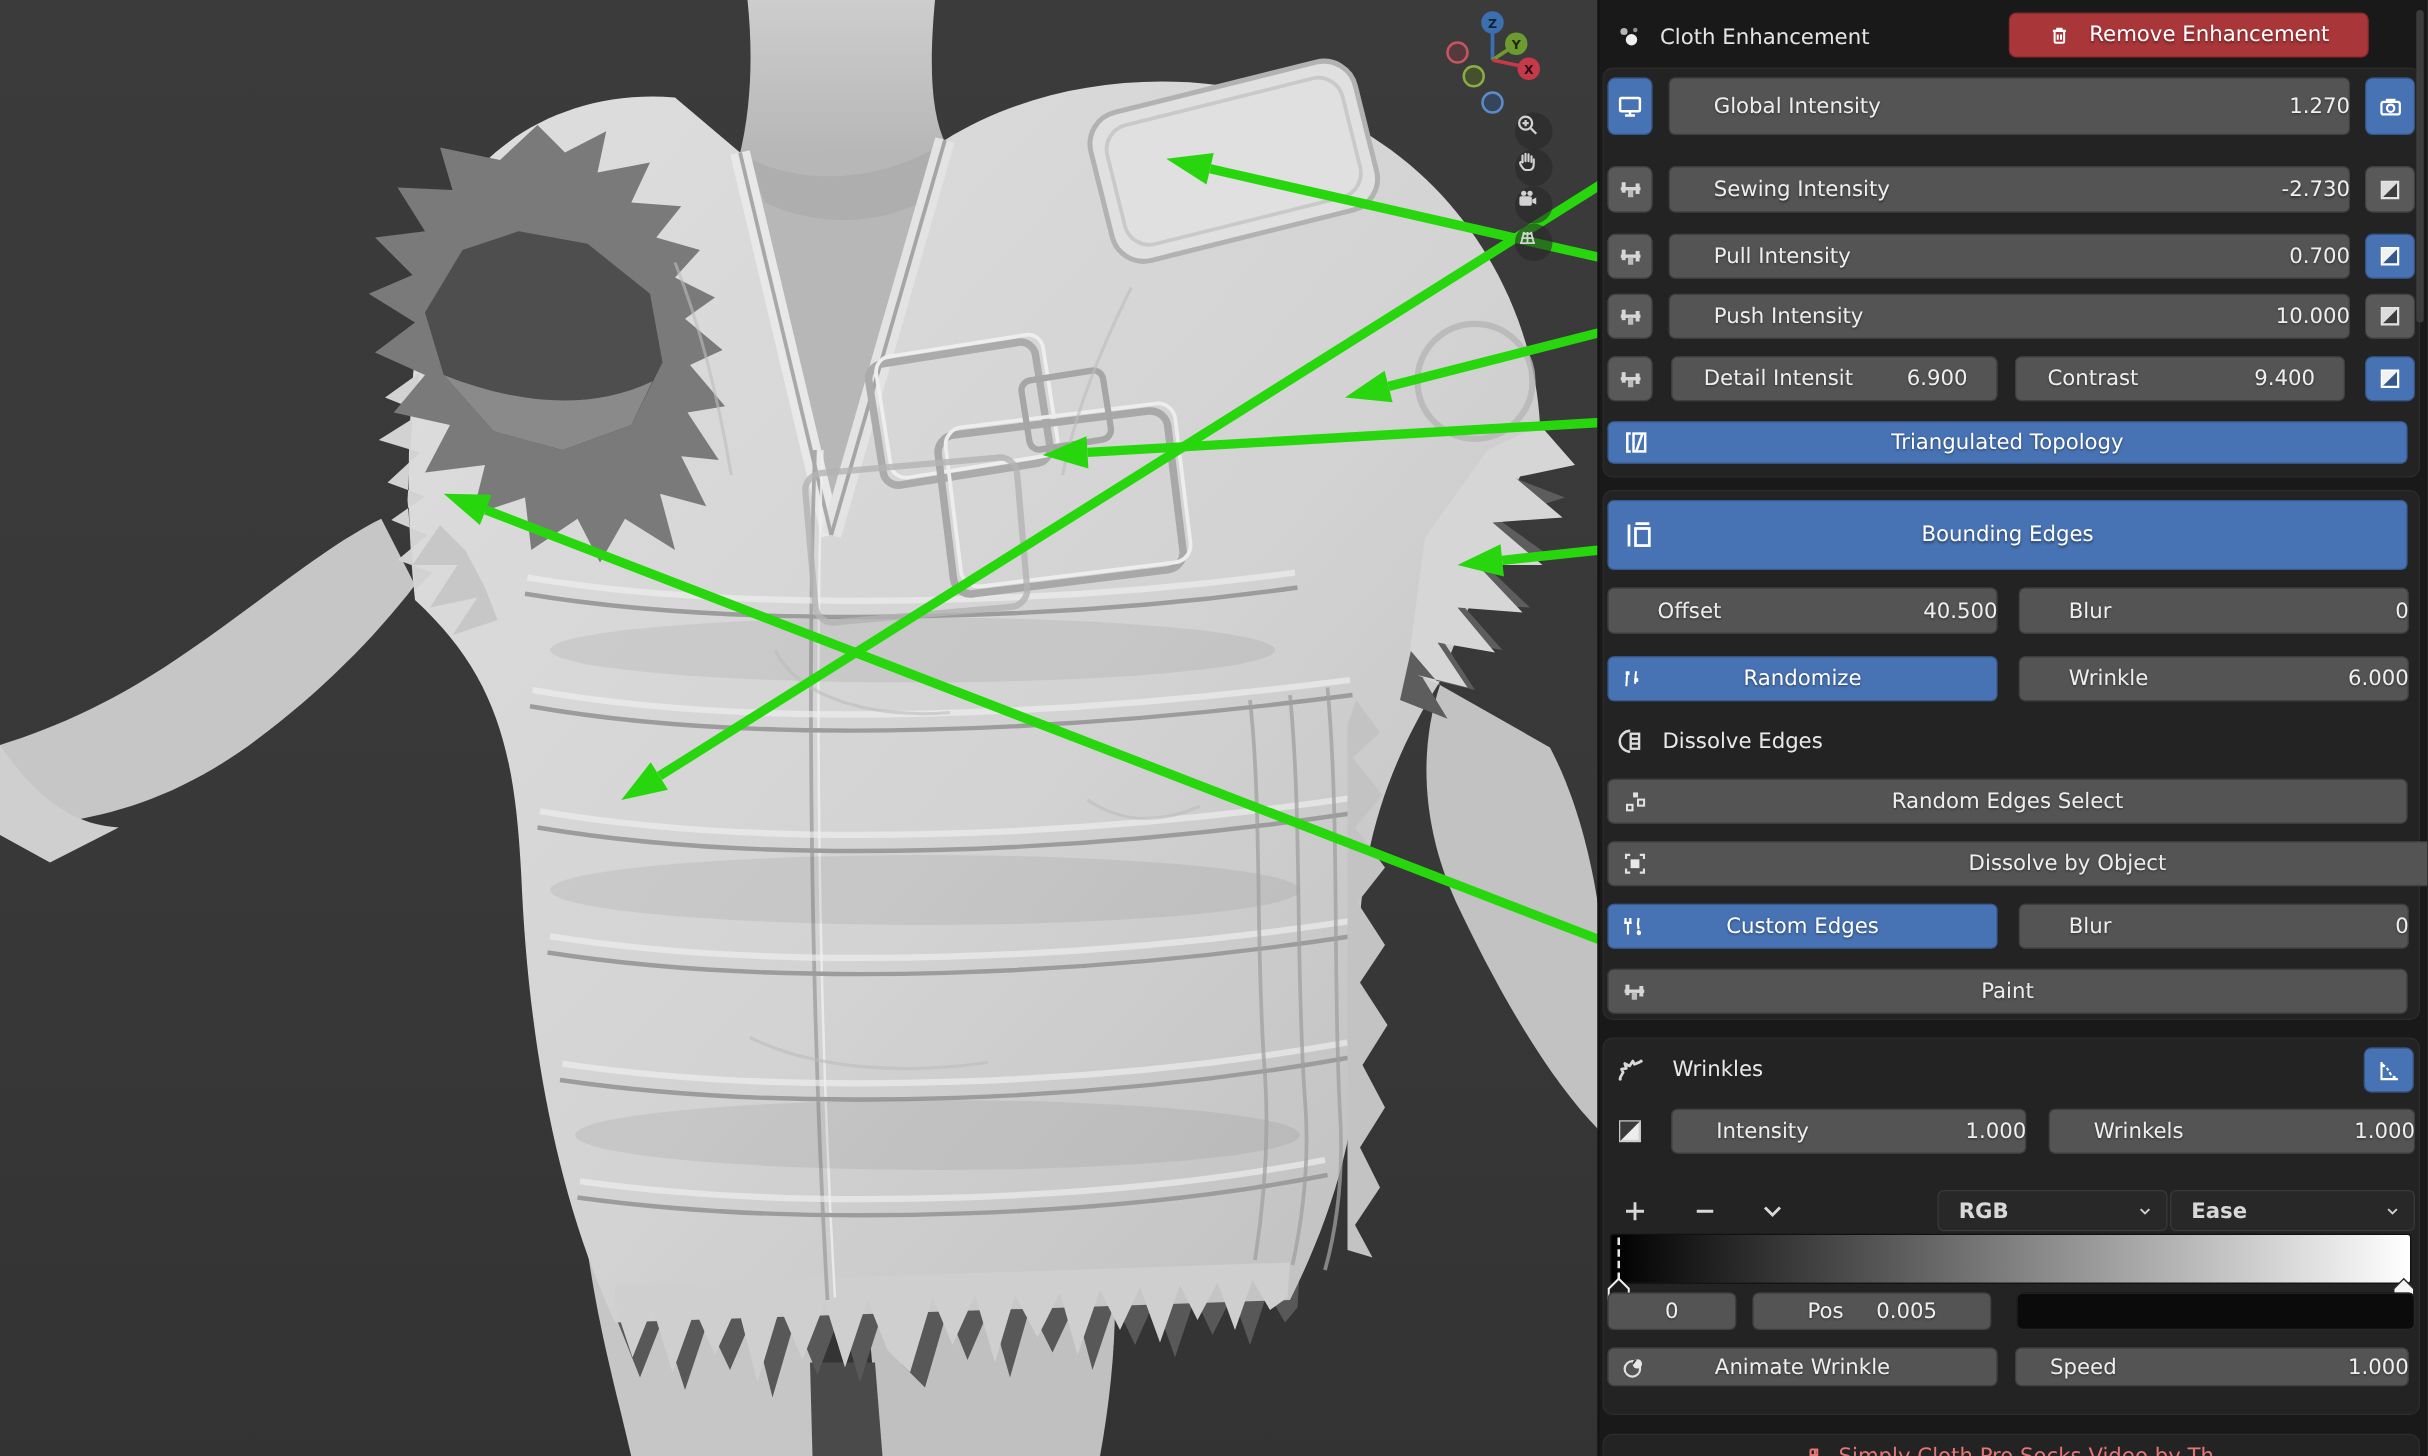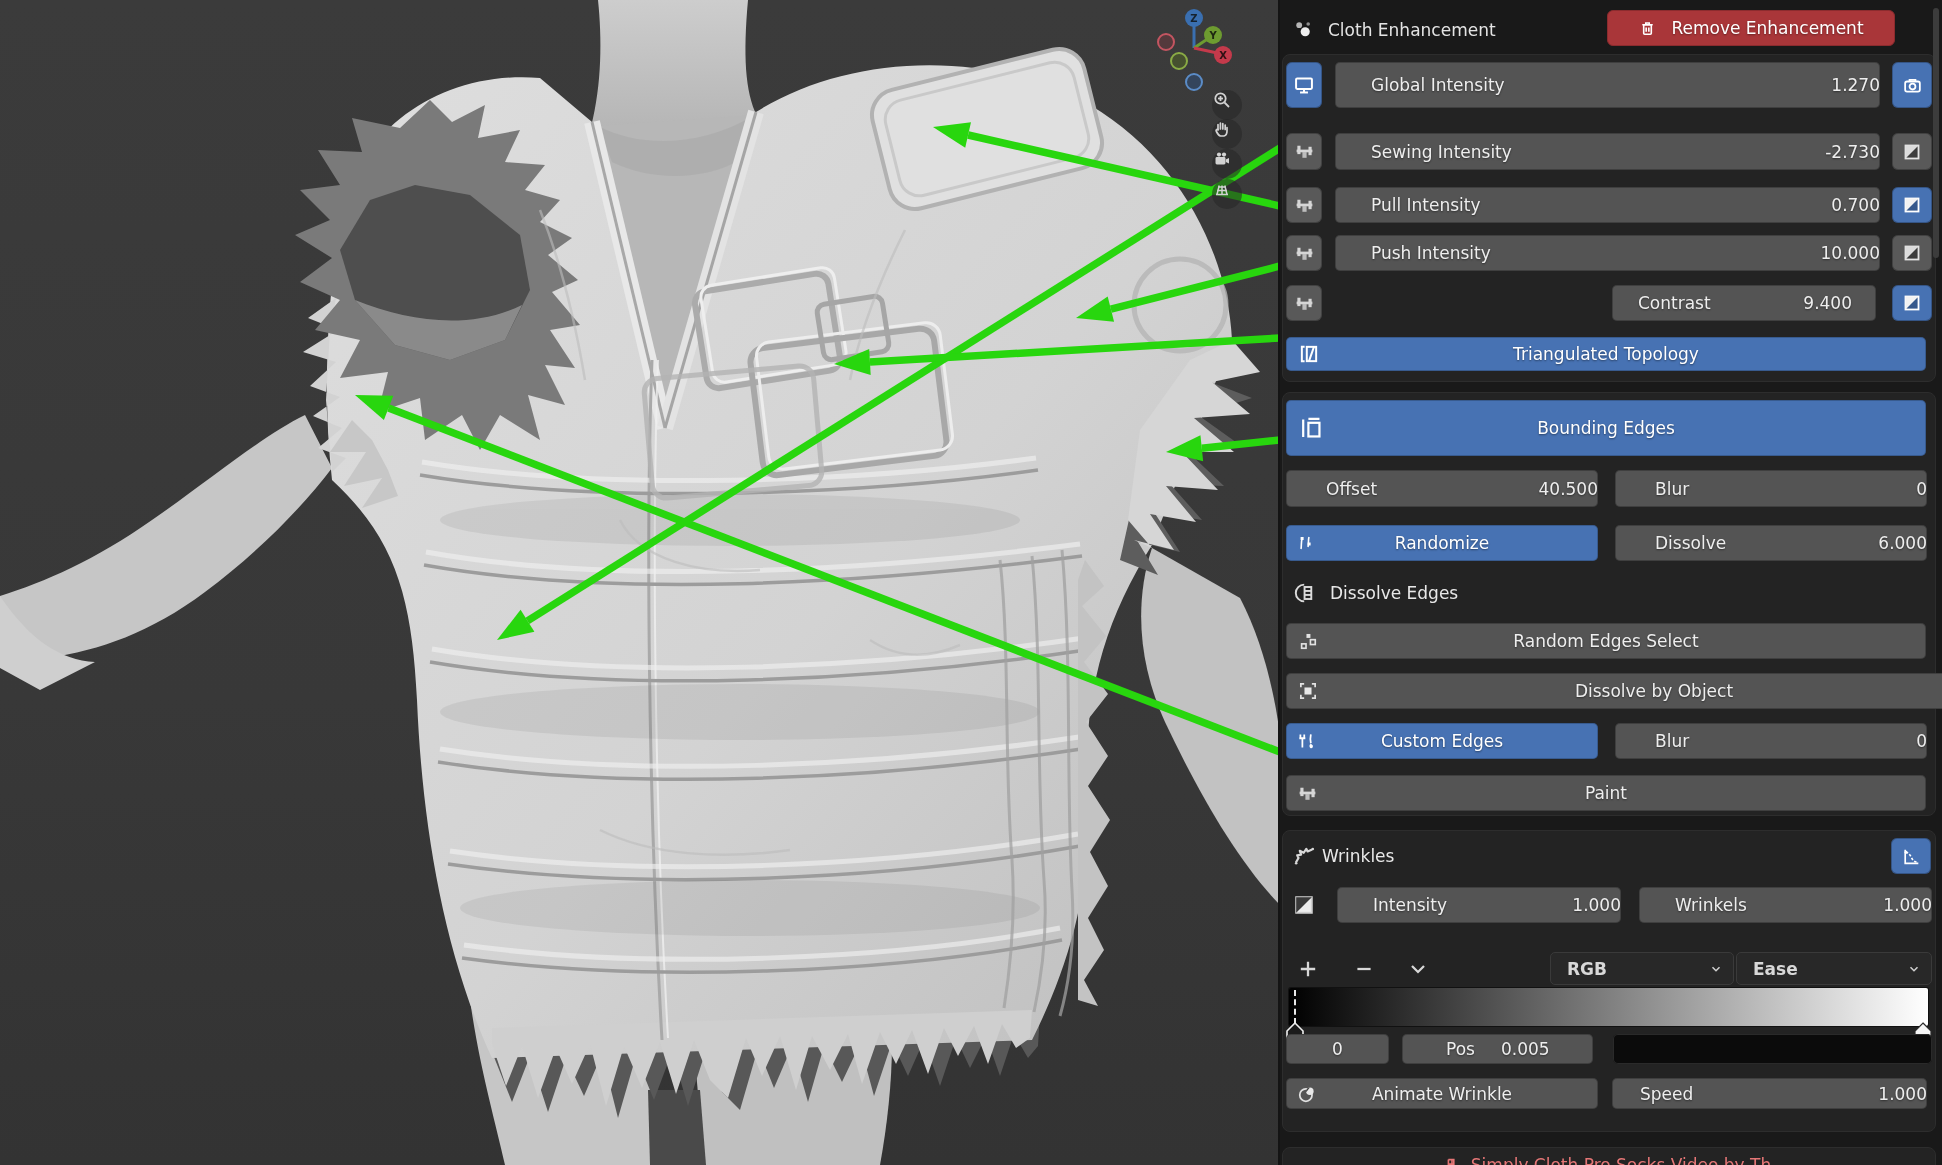--- a/index.html
+++ b/index.html
@@ -334,20 +334,24 @@
 
     <div class="row" style="left:6px;top:285px;width:646px;height:36px">
       <div class="iconbtn" style="width:36px">
         <svg width="21" height="21" viewBox="0 0 20 20" fill="#d6d6d6">
           <rect x="2.5" y="8.2" width="15" height="2.6"></rect>
             <rect x="3.2" y="4.5" width="3" height="8"></rect>
             <rect x="13.8" y="5.5" width="3" height="8"></rect>
             <rect x="8" y="10.5" width="4" height="5.5" fill="#bdbdbd"></rect>
         </svg>
       </div>
+      <div class="field" style="position:absolute;left:51px;width:261px">
+        <span class="lbl" style="padding-left:26px">Detail Intensit</span>
+        <span class="val" style="padding-right:24px">6.900</span>
+      </div>
       <div class="field" style="position:absolute;left:326px;width:264px">
         <span class="lbl" style="padding-left:26px">Contrast</span>
         <span class="val" style="padding-right:24px">9.400</span>
       </div>
       <div class="iconbtn blue" style="position:absolute;left:606px;width:40px">
         <svg width="20" height="20" viewBox="0 0 20 20">
           <rect x="3.5" y="3.5" width="13" height="13" fill="#35588c" stroke="#fff" stroke-width="1.8"></rect>
             <path d="M3.5,3.5 L16.5,3.5 L3.5,16.5 Z" fill="#f2f2f2"></path>
         </svg>
       </div>
@@ -386,21 +390,21 @@
       <div class="field btnblue" style="width:312px">
         <svg width="20" height="20" viewBox="0 0 20 20" style="position:absolute;left:10px" fill="none" stroke="#fff" stroke-width="1.6">
           <path d="M6,6 C5,9 5.6,13 5,16"></path>
             <path d="M13,4 C12,7 12.8,11 12,14"></path>
           <rect x="4.6" y="4" width="3" height="3" fill="#fff" stroke="none"></rect>
             <rect x="11.6" y="9.5" width="3" height="3" fill="#fff" stroke="none"></rect>
         </svg>
         <span style="margin:0 auto">Randomize</span>
       </div>
       <div class="field" style="position:absolute;left:329px;width:312px">
-        <span class="lbl" style="padding-left:40px">Dissolve</span>
+        <span class="lbl" style="padding-left:40px">Wrinkle</span>
         <span class="val">6.000</span>
       </div>
     </div>
 
     <div class="row" style="left:14px;top:578px;height:30px;gap:12px">
       <svg width="24" height="24" viewBox="0 0 20 20" fill="none" stroke="#dcdcdc" stroke-width="1.6">
         <path d="M8.5,3 A7,7 0 0 0 8.5,17"></path>
           <rect x="8.8" y="5" width="5.6" height="10"></rect>
           <line x1="8.8" y1="8.3" x2="14.4" y2="8.3"></line>
           <line x1="8.8" y1="11.6" x2="14.4" y2="11.6"></line>
@@ -449,21 +453,21 @@
       </svg>
       <span style="margin:0 auto">Paint</span>
     </div>
 
     <div class="row" style="left:6px;top:838px;width:646px;height:36px">
       <svg width="26" height="26" viewBox="0 0 20 20" style="margin-left:6px" fill="none" stroke="#d8d8d8" stroke-width="1.7" stroke-linejoin="round">
         <path d="M3,15 L5,11.5 L4,9.5 L7,9 L6,6 L9,7.5 L11,4.5 L12,6.5 L15.5,5"></path>
         <circle cx="3.2" cy="15.6" r="1" fill="#d8d8d8" stroke="none"></circle>
           <circle cx="16" cy="4.6" r="1" fill="#d8d8d8" stroke="none"></circle>
       </svg>
-      <span style="margin-left:4px">Wrinkles</span>
+      <span style="margin-left:20px">Wrinkles</span>
       <div class="iconbtn blue" style="position:absolute;left:605px;width:40px">
         <svg width="21" height="21" viewBox="0 0 20 20" fill="none" stroke="#fff" stroke-width="1.6">
           <path d="M4,3.5 V16.5 H16.5"></path>
             <path d="M4.5,6 C7,6 9,9 10.5,12 C11.6,14.2 13.5,15.3 16,15.4" stroke-dasharray="2.4 1.6"></path>
             <circle cx="4.8" cy="6" r="1.4" fill="#fff" stroke="none"></circle>
         </svg>
       </div>
     </div>
 
     <div class="row" style="left:6px;top:887px;width:646px;height:36px">

